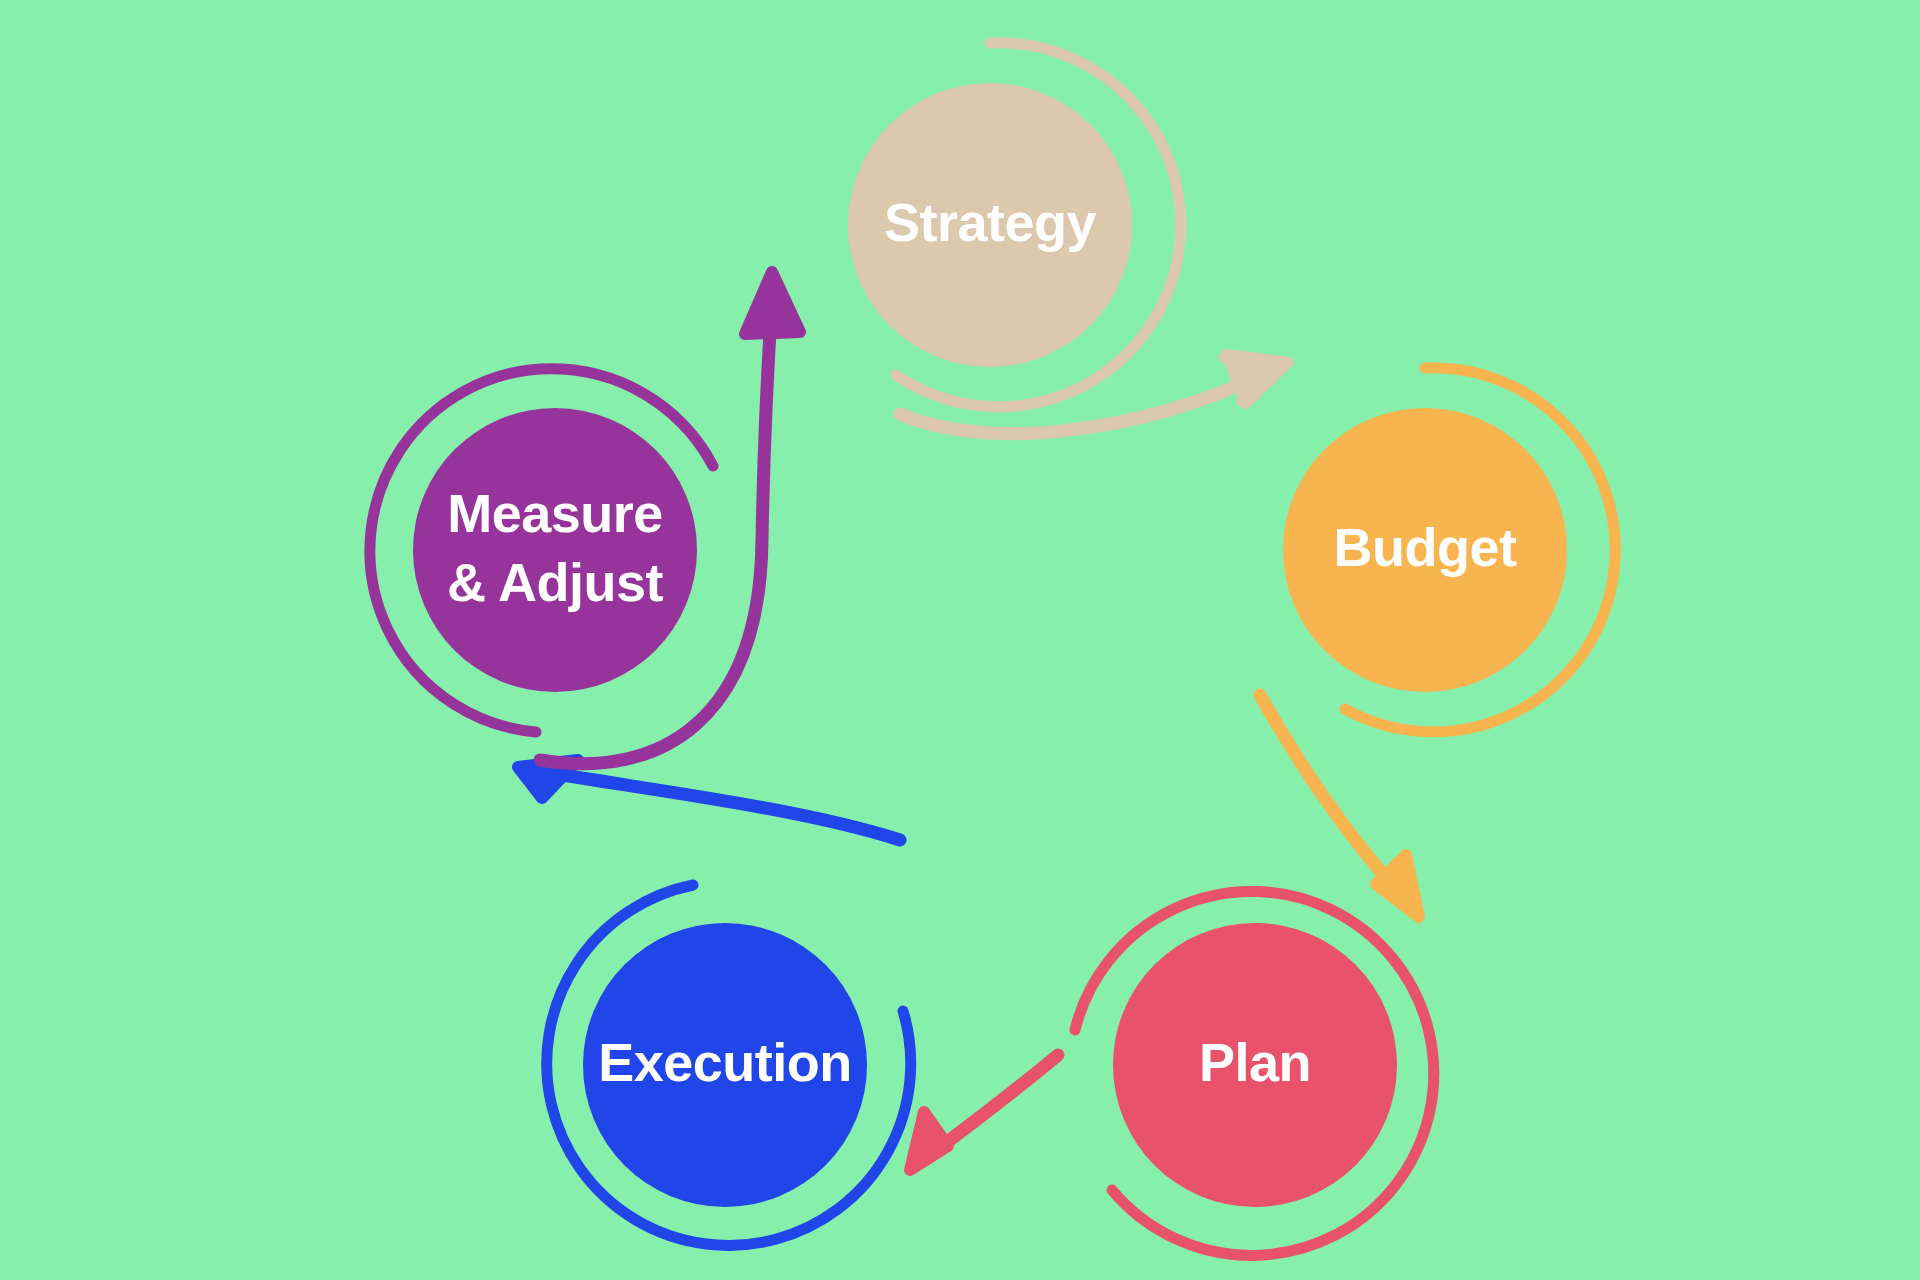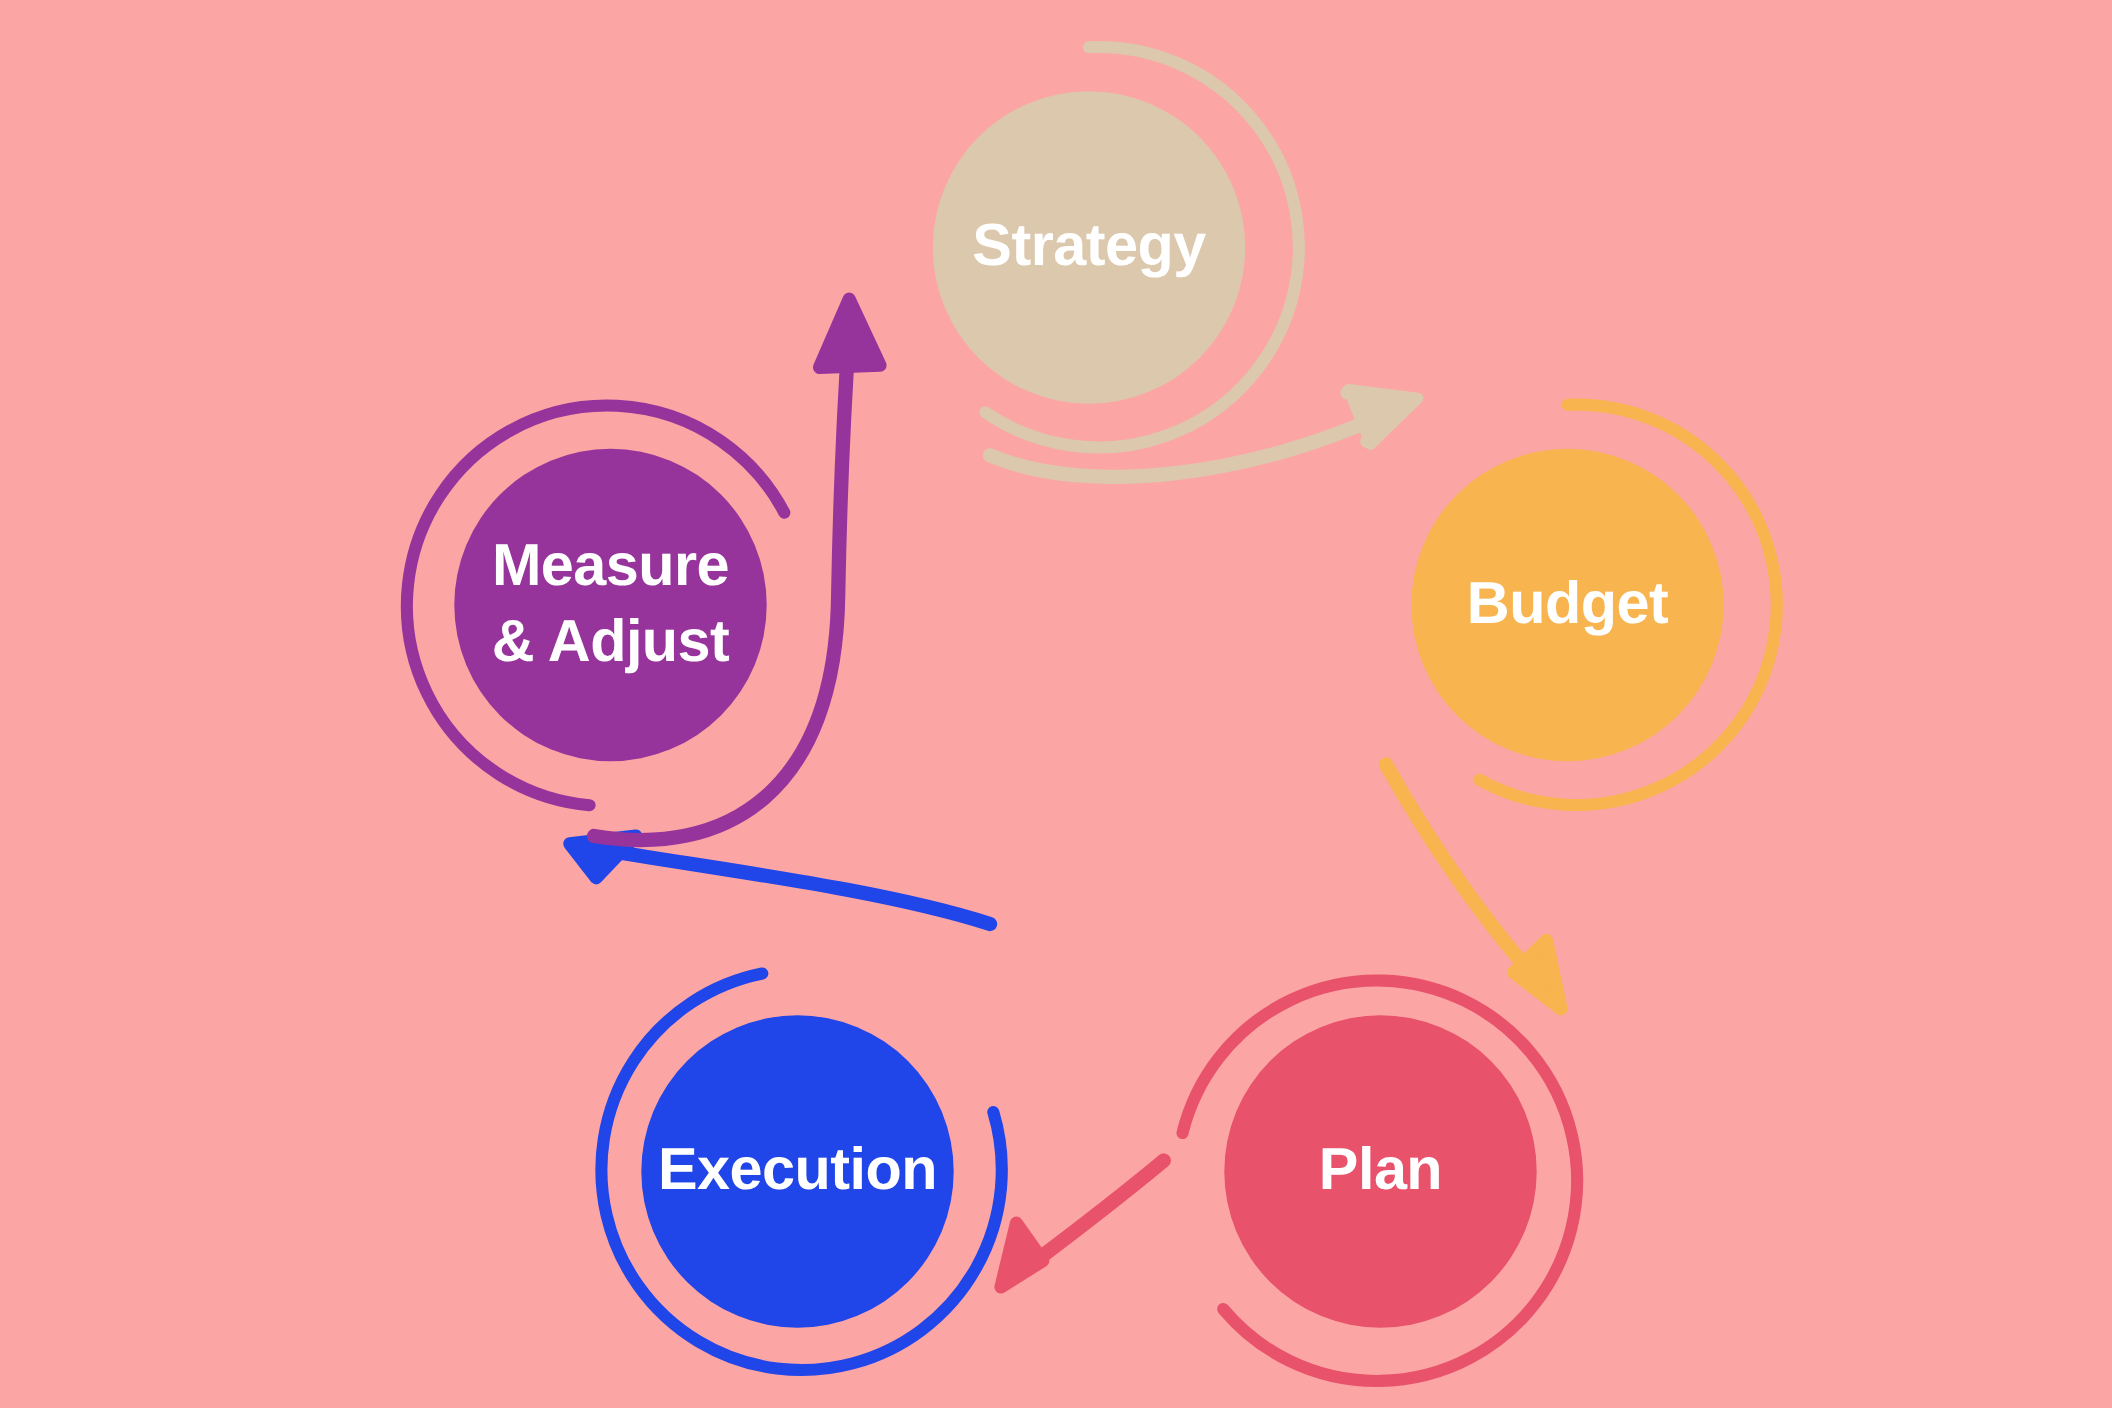--- a/index.html
+++ b/index.html
@@ -11,21 +11,21 @@
   body {
     width: 1920px;
     height: 1280px;
     overflow: hidden;
     font-family: "Liberation Sans", sans-serif;
   }
   #diagram-root {
     position: relative;
     width: 1920px;
     height: 1280px;
-    background: #fca5a5;
+    background: #86efac;
   }
   svg#cycle-svg {
     position: absolute;
     top: 0;
     left: 0;
     width: 1920px;
     height: 1280px;
     display: block;
   }
   .node-label {

